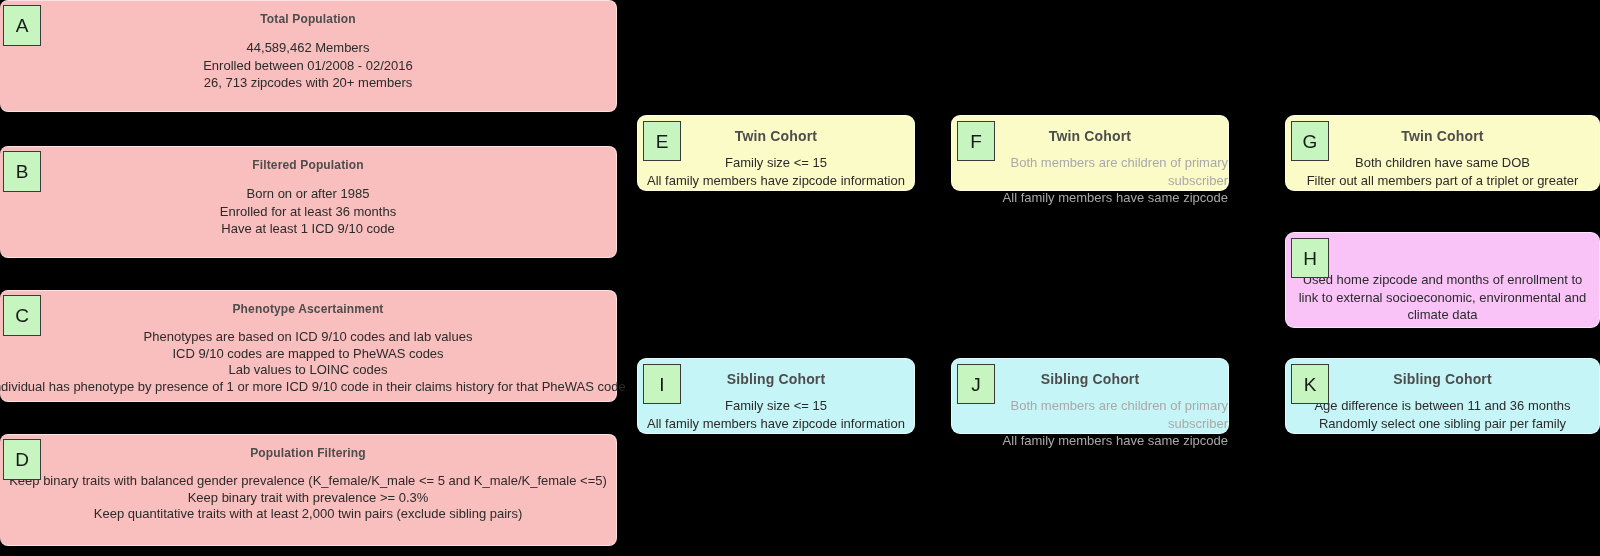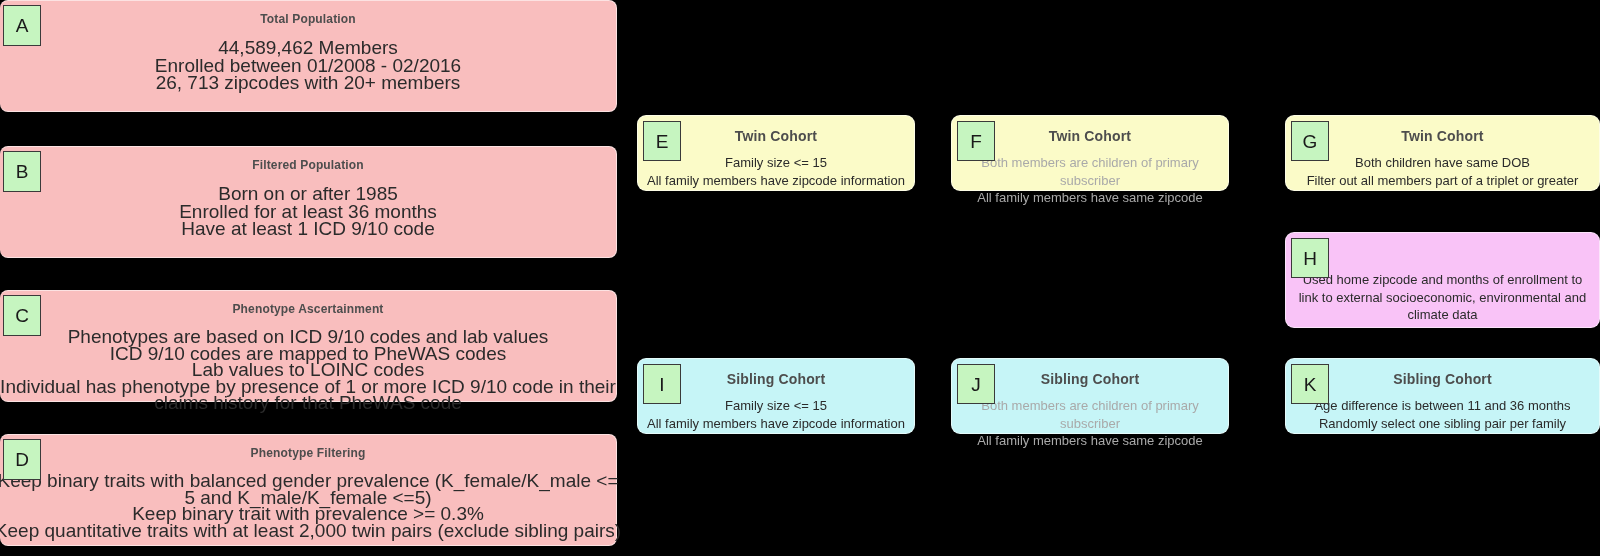--- a/index.html
+++ b/index.html
@@ -76,27 +76,28 @@
     font-size: 12px;
     font-weight: bold;
     color: #4d4d4d;
     letter-spacing: 0.15px;
   }
   .box-body {
     position: absolute;
     left: 0;
     right: 0;
     text-align: center;
-    font-size: 19px;
+    font-size: 13px;
     color: #2b2b2b;
     line-height: 17.5px;
     white-space: pre-line;
   }
   .box-body.muted {
     color: #a9a9a9;
+    text-align: right;
   }
   .box-body.tight {
     line-height: 16.5px;
   }
 
   
   .left-col .box-title { top: 11px; }
   .left-col .box-body  { top: 38px; }
 
   
@@ -147,21 +148,21 @@
     <div class="tile">C</div>
     <div class="box-title">Phenotype Ascertainment</div>
     <div class="box-body tight overflow-text">Phenotypes are based on ICD 9/10 codes and lab values
 ICD 9/10 codes are mapped to PheWAS codes
 Lab values to LOINC codes
 Individual has phenotype by presence of 1 or more ICD 9/10 code in their claims history for that PheWAS code</div>
   </div>
 
   <div class="box c-pink left-col" id="box-d">
     <div class="tile">D</div>
-    <div class="box-title">Phenotype Filtering</div>
+    <div class="box-title">Population Filtering</div>
     <div class="box-body tight overflow-text">Keep binary traits with balanced gender prevalence (K_female/K_male &lt;= 5 and K_male/K_female &lt;=5)
 Keep binary trait with prevalence &gt;= 0.3%
 Keep quantitative traits with at least 2,000 twin pairs (exclude sibling pairs)</div>
   </div>
 
   <div class="box c-yellow small" id="box-e">
     <div class="tile">E</div>
     <div class="box-title">Twin Cohort</div>
     <div class="box-body">Family size &lt;= 15
 All family members have zipcode information</div>

